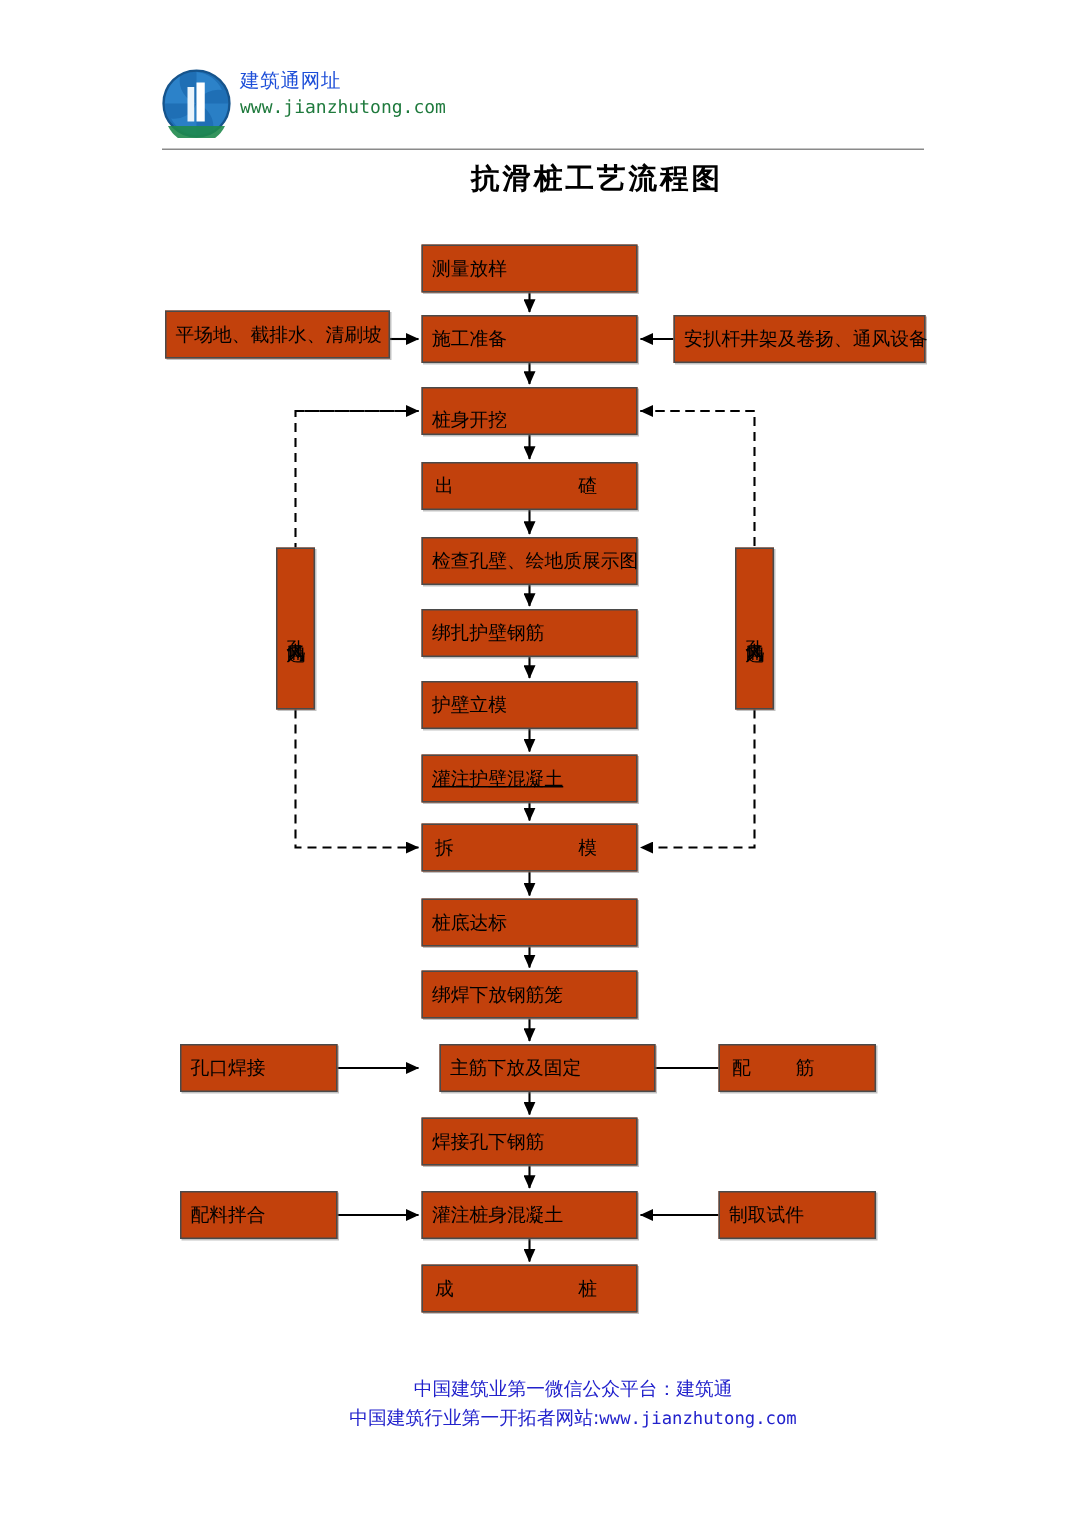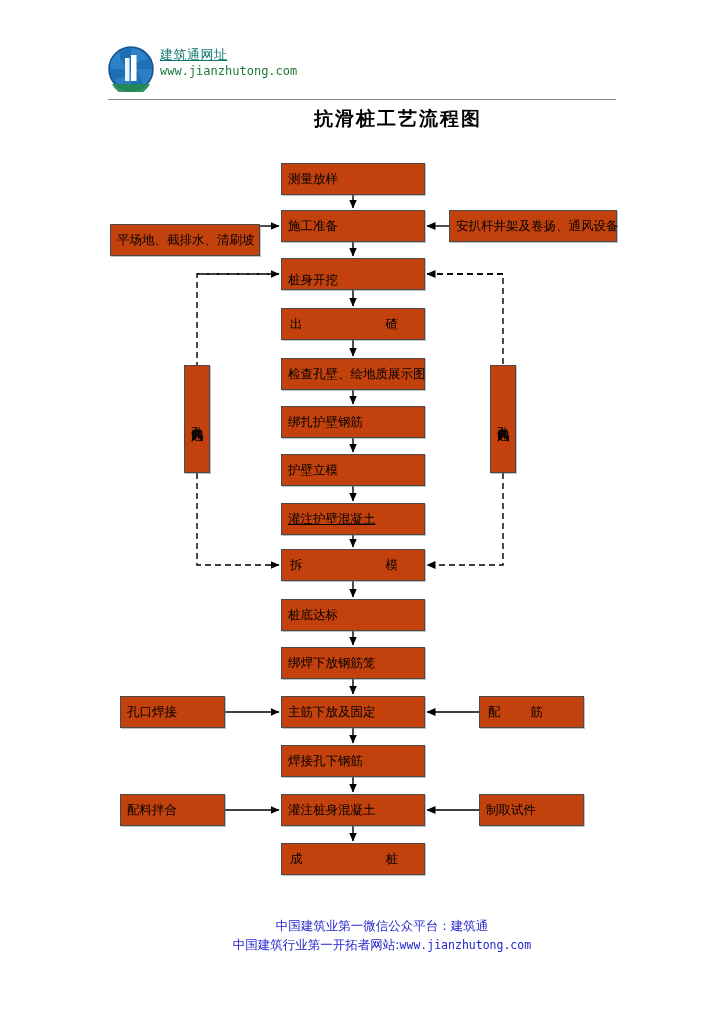--- a/index.html
+++ b/index.html
@@ -29,26 +29,25 @@
     top: 2px;
     width: 46px;
     height: 46px;
   }
   #brand-text {
     position: absolute;
     left: 52px;
     top: 2px;
   }
   .brand-line-cn {
-    color: #0f766e;
+    color: #1d4ed8;
     font-size: 13px;
     line-height: 17px;
     letter-spacing: 0.5px;
     white-space: nowrap;
-    text-decoration: underline;
   }
   .brand-line-url {
     color: #1f7a3d;
     font-family: "DejaVu Sans Mono", "Liberation Mono", monospace;
     font-size: 12px;
     line-height: 17px;
     white-space: nowrap;
   }
   #header-rule {
     position: absolute;
@@ -261,37 +260,37 @@
       <span>拆</span>
       <span>模</span>
     </span>
   </div>
   <div class="node center-wide" style="left:281px;top:599px;">
     <span class="node-label">桩底达标</span>
   </div>
   <div class="node center-wide" style="left:281px;top:647px;">
     <span class="node-label">绑焊下放钢筋笼</span>
   </div>
-  <div class="node center-wide" style="left:281px;top:696px;">
+  <div class="node center-wide" style="left:293px;top:696px;">
     <span class="node-label">主筋下放及固定</span>
   </div>
   <div class="node center-wide" style="left:281px;top:745px;">
     <span class="node-label">焊接孔下钢筋</span>
   </div>
   <div class="node center-wide" style="left:281px;top:794px;">
     <span class="node-label">灌注桩身混凝土</span>
   </div>
   <div class="node center-wide spread" style="left:281px;top:843px;">
     <span class="node-label">
       <span>成</span>
       <span>桩</span>
     </span>
   </div>
 
-  <div class="node" style="left:110px;top:224px;width:150px;height:32px;">
+  <div class="node" style="left:110px;top:207px;width:150px;height:32px;">
     <span class="node-label">平场地、截排水、清刷坡</span>
   </div>
   <div class="node" style="left:449px;top:210px;width:168px;height:32px;">
     <span class="node-label">安扒杆井架及卷扬、通风设备</span>
   </div>
   <div class="node" style="left:120px;top:696px;width:105px;height:32px;text-align:right;">
     <span class="node-label">孔口焊接</span>
   </div>
   <div class="node spread narrow-gap" style="left:479px;top:696px;width:105px;height:32px;">
     <span class="node-label">

